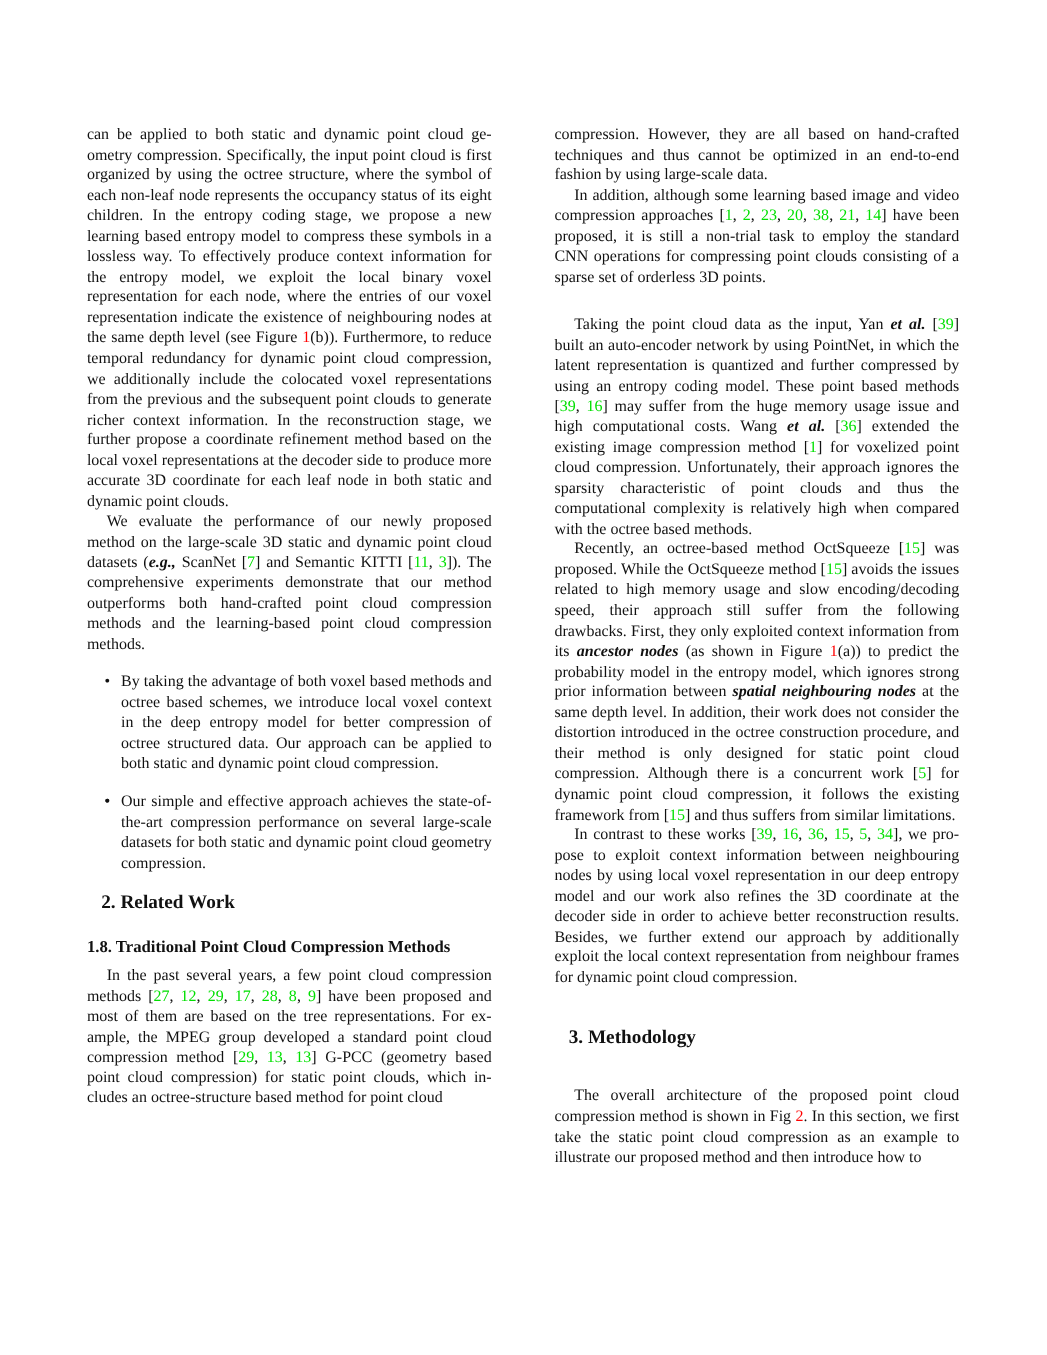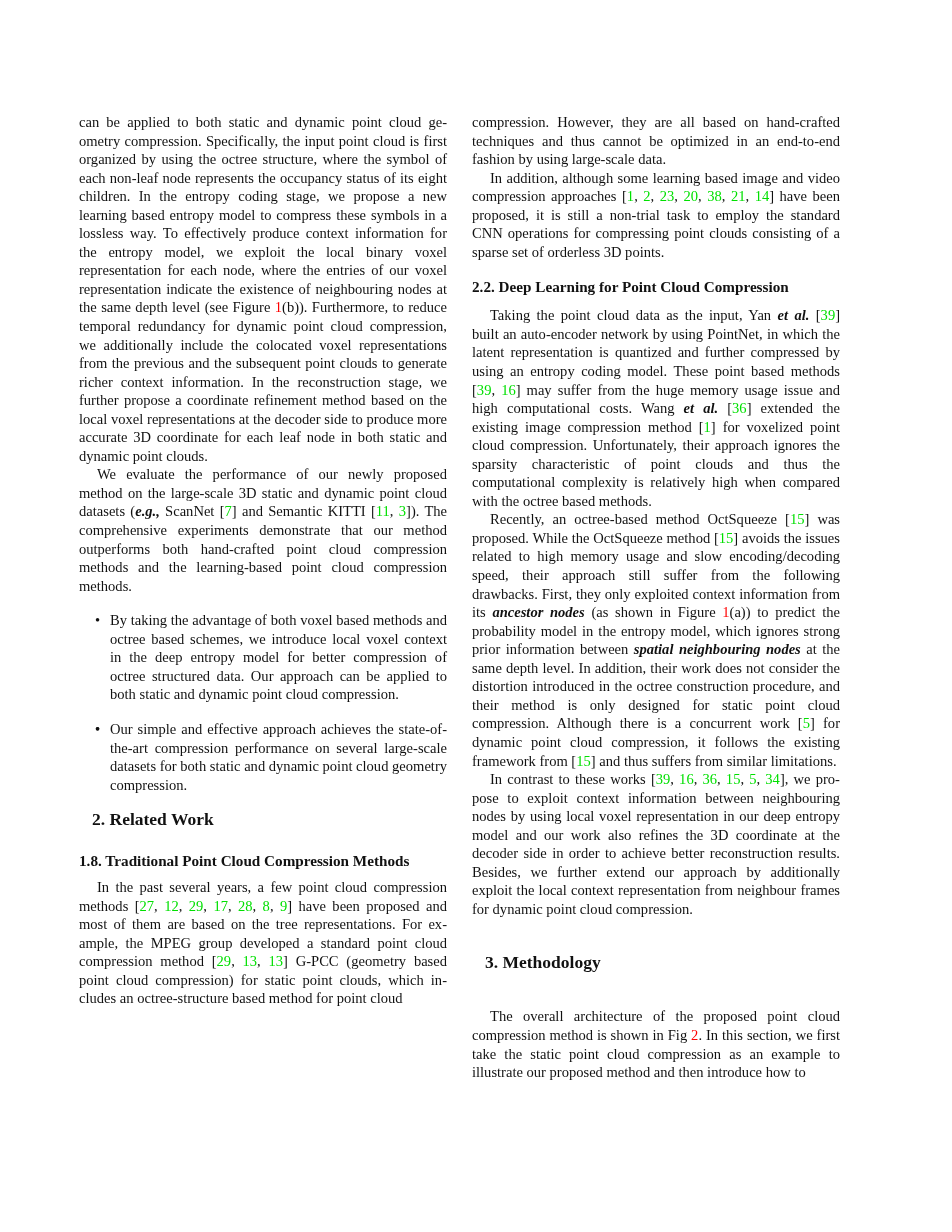--- a/index.html
+++ b/index.html
@@ -7,21 +7,21 @@
     .page {
       position: absolute; left: 0; top: 0; width: 952px; height: 1232px;
       font-family: "Liberation Serif", "DejaVu Serif", serif;
       color: #111111;
     }
     .col {
       position: absolute; top: 113px; width: 368px;
       font-size: 14.55px; line-height: 18.55px;
     }
     .col.left { left: 79px; }
-    .col.right { left: 472px; }
+    .col.right { left: 504px; }
     p { margin: 0; text-align: justify; text-indent: 18px; hyphens: manual; }
     p.noindent { text-indent: 0; }
     .cite { color: #00e000; }
     .figref { color: #ff0000; }
     em { font-style: italic; font-weight: bold; }
     ul.contrib { list-style: none; margin: 16px 0 0 0; padding: 0; }
     ul.contrib li { position: relative; padding-left: 31px; margin-bottom: 16px; text-align: justify; }
     ul.contrib li .bullet { position: absolute; left: 16px; top: 0; }
     h2.sec { font-size: 17.5px; font-weight: bold; margin: 13px; line-height: 22px; }
     h3.subsec { font-size: 15.2px; font-weight: bold; margin: 0; line-height: 20px; }
@@ -50,21 +50,20 @@
 
     <p><span>In the past several years, a few point cloud compression methods [</span><a class="cite">27</a>, <a class="cite">12</a>, <a class="cite">29</a>, <a class="cite">17</a>, <a class="cite">28</a>, <a class="cite">8</a>, <a class="cite">9</a><span>] have been proposed and most of them are based on the tree representations. For ex­ample, the MPEG group developed a standard point cloud compression method [</span><a class="cite">29</a>, <a class="cite">13</a>, <a class="cite">13</a><span>] G-PCC (geometry based point cloud compression) for static point clouds, which in­cludes an octree-structure based method for point cloud</span></p>
   </div>
 
   <div class="col right">
     <p class="noindent">compression. However, they are all based on hand-crafted techniques and thus cannot be optimized in an end-to-end fashion by using large-scale data.</p>
 
     <p><span>In addition, although some learning based image and video compression approaches [</span><a class="cite">1</a>, <a class="cite">2</a>, <a class="cite">23</a>, <a class="cite">20</a>, <a class="cite">38</a>, <a class="cite">21</a>, <a class="cite">14</a><span>] have been proposed, it is still a non-trial task to employ the stan­dard CNN operations for compressing point clouds consist­ing of a sparse set of orderless 3D points.</span></p>
 
     <div style="height:16px"></div>
-    <h3 class="subsec">2.2. Deep Learning for Point Cloud Compression</h3>
     <div style="height:9px"></div>
 
     <p><span>Taking the point cloud data as the input, Yan </span><em>et al.</em> [<a class="cite">39</a><span>] built an auto-encoder network by using PointNet, in which the latent representation is quantized and further com­pressed by using an entropy coding model. These point based methods [</span><a class="cite">39</a>, <a class="cite">16</a><span>] may suffer from the huge memory usage issue and high computational costs. Wang </span><em>et al.</em> [<a class="cite">36</a><span>] extended the existing image compression method [</span><a class="cite">1</a><span>] for voxelized point cloud compression. Unfortunately, their ap­proach ignores the sparsity characteristic of point clouds and thus the computational complexity is relatively high when compared with the octree based methods.</span></p>
 
     <p><span>Recently, an octree-based method OctSqueeze [</span><a class="cite">15</a><span>] was proposed. While the OctSqueeze method [</span><a class="cite">15</a><span>] avoids the issues related to high memory usage and slow encod­ing/decoding speed, their approach still suffer from the fol­lowing drawbacks. First, they only exploited context infor­mation from its </span><em>ancestor nodes</em><span> (as shown in Figure </span><a class="figref">1</a><span>(a)) to predict the probability model in the entropy model, which ignores strong prior information between </span><em>spatial neigh­bouring nodes</em><span> at the same depth level. In addition, their work does not consider the distortion introduced in the oc­tree construction procedure, and their method is only de­signed for static point cloud compression. Although there is a concurrent work [</span><a class="cite">5</a><span>] for dynamic point cloud compres­sion, it follows the existing framework from [</span><a class="cite">15</a><span>] and thus suffers from similar limitations.</span></p>
 
     <p><span>In contrast to these works [</span><a class="cite">39</a>, <a class="cite">16</a>, <a class="cite">36</a>, <a class="cite">15</a>, <a class="cite">5</a>, <a class="cite">34</a><span>], we pro­pose to exploit context information between neighbouring nodes by using local voxel representation in our deep en­tropy model and our work also refines the 3D coordinate at the decoder side in order to achieve better reconstruction re­sults. Besides, we further extend our approach by addition­ally exploit the local context representation from neighbour frames for dynamic point cloud compression.</span></p>
 
     <div style="height:20px"></div>
     <h2 class="sec">3. Methodology</h2>

